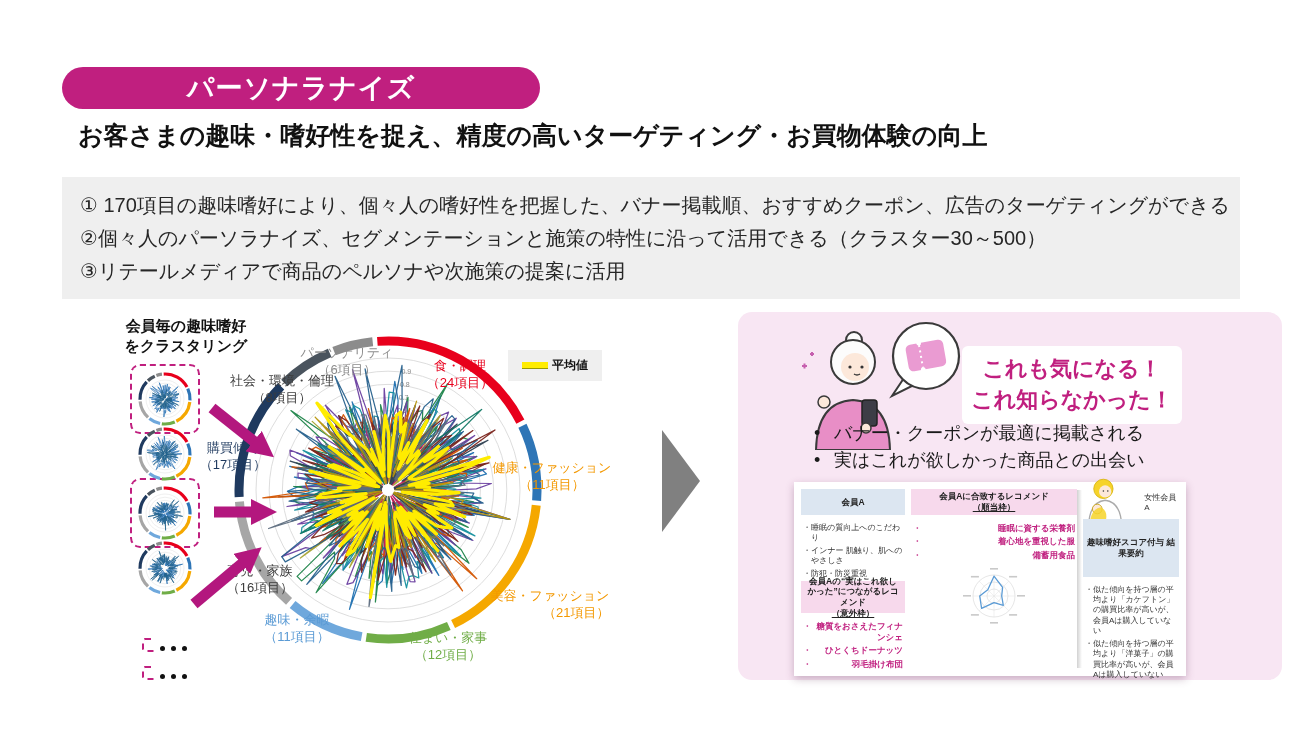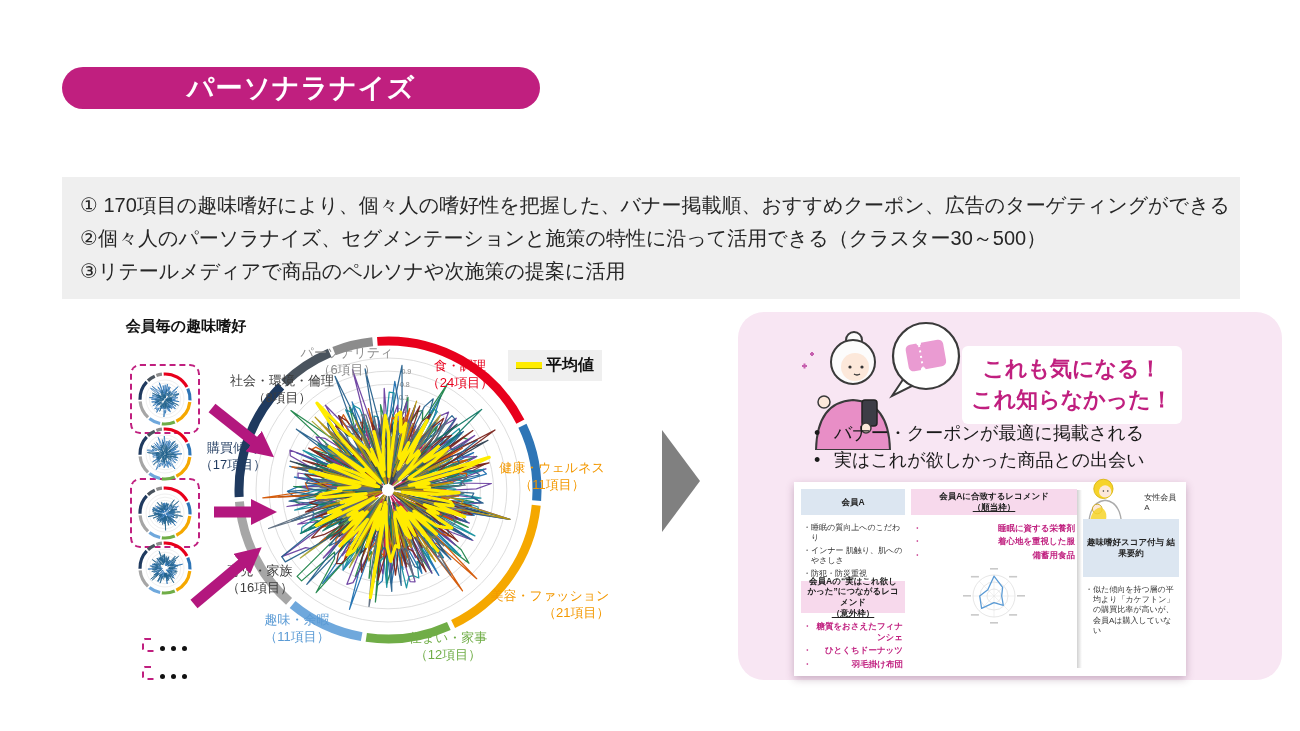--- a/index.html
+++ b/index.html
@@ -35,27 +35,27 @@
   .dot3{display:flex;gap:6px;align-items:flex-end;padding-bottom:1px;}
   .dot3 i{width:5px;height:5px;border-radius:50%;background:#111;display:block;}
 
   
   .radar-wrap{position:absolute;left:228px;top:322px;width:332px;height:346px;}
   .radar-labels{position:absolute;left:228px;top:322px;width:420px;height:346px;pointer-events:none;}
   .radar-label{position:absolute;transform:translateX(-50%);font-size:13px;line-height:1.3;text-align:center;white-space:nowrap;}
   .legend{position:absolute;left:508px;top:350px;width:94px;height:31px;background:#efefef;
     display:flex;align-items:center;justify-content:center;gap:4px;}
   .legend .swatch{width:26px;height:7px;background:#ffec00;border-bottom:1px solid #9a9a00;}
-  .legend span{font-size:16px;font-weight:700;color:#111;}
+  .legend span{font-size:12px;font-weight:700;color:#111;}
 
   
   .overlay{position:absolute;left:0;top:0;width:1300px;height:731px;pointer-events:none;}
 
   
-  .right-panel{position:absolute;left:738px;top:312px;width:544px;height:368px;border-radius:26px;background:var(--panel-pink);}
+  .right-panel{position:absolute;left:738px;top:312px;width:544px;height:368px;border-radius:14px;background:var(--panel-pink);}
   .rp-woman{position:absolute;left:58px;top:14px;}
   .rp-bubble{position:absolute;left:146px;top:6px;}
   .headline{position:absolute;left:224px;top:34px;width:220px;background:#fff;border-radius:6px;
     padding:8px 4px;text-align:center;}
   .headline div{color:var(--magenta);font-size:22px;font-weight:700;line-height:1.4;white-space:nowrap;}
   .rp-bullets{position:absolute;left:70px;top:108px;width:390px;list-style:none;}
   .rp-bullets li{position:relative;padding-left:26px;font-size:18px;color:#1a1a1a;line-height:1.5;white-space:nowrap;}
   .rp-bullets li::before{content:"•";position:absolute;left:6px;}
 
   
@@ -79,29 +79,31 @@
   .radar-cell{display:flex;align-items:center;justify-content:center;}
 </style>
 </head>
 <body>
 
 <div class="canvas">
 
   <div class="badge">
     <span>パーソナラナイズ</span>
   </div>
+  <h1 class="title">お客さまの趣味・嗜好性を捉え、精度の高いターゲティング・お買物体験の向上</h1>
 
   <div class="summary" id="summary">
       <div class="summary-line">① 170項目の趣味嗜好により、個々人の嗜好性を把握した、バナー掲載順、おすすめクーポン、広告のターゲティングができる</div>
       <div class="summary-line">②個々人のパーソラナイズ、セグメンテーションと施策の特性に沿って活用できる（クラスター30～500）</div>
       <div class="summary-line">③リテールメディアで商品のペルソナや次施策の提案に活用</div>
     </div>
 
   <div class="cluster-heading">
     <div>会員毎の趣味嗜好</div>
+    <div>をクラスタリング</div>
   </div>
   <div class="dashed-box" style="left:130px;top:364px;"></div>
   <div class="dashed-box" style="left:130px;top:478px;"></div>
   <svg class="mini-radar" id="mini-0" style="left:138px;top:372px;">
       <circle cx="27" cy="27" r="3.1666666666666665" fill="none" stroke="#dedede" stroke-width="0.5"></circle>
       <circle cx="27" cy="27" r="6.333333333333333" fill="none" stroke="#dedede" stroke-width="0.5"></circle>
       <circle cx="27" cy="27" r="9.5" fill="none" stroke="#dedede" stroke-width="0.5"></circle>
       <circle cx="27" cy="27" r="12.666666666666666" fill="none" stroke="#dedede" stroke-width="0.5"></circle>
       <circle cx="27" cy="27" r="15.833333333333334" fill="none" stroke="#dedede" stroke-width="0.5"></circle>
       <circle cx="27" cy="27" r="19" fill="none" stroke="#dedede" stroke-width="0.5"></circle>
@@ -230,21 +232,21 @@
       <path d="M11.161927072046126,174.94464161012502 A149,149 0 0 1 52.99918163328485,64.30899330774518" fill="none" stroke="#1f3a5f" stroke-width="9"></path>
       <path d="M56.30899330774494,60.999181633285076 A149,149 0 0 1 101.67848628442951,30.88836286469146" fill="none" stroke="#4a545e" stroke-width="9"></path>
       <path d="M106.01404503169233,29.124096164381854 A149,149 0 0 1 144.68391201870008,19.789280249541065" fill="none" stroke="#8c8c8c" stroke-width="9"></path>
     </svg>
   <div class="radar-labels" id="radar-labels">
       <div class="radar-label" style="left: 232px; top: 36px; color: rgb(232, 0, 28);">
         <div>食・調理</div>
         <div>（24項目）</div>
       </div>
       <div class="radar-label" style="left: 324px; top: 138px; color: rgb(243, 152, 0);">
-        <div>健康・ウェルネス</div>
+        <div>健康・ファッション</div>
         <div>（11項目）</div>
       </div>
       <div class="radar-label" style="left: 322px; top: 266px; color: rgb(243, 152, 0); text-align: right;">
         <div>美容・ファッション</div>
         <div>（21項目）</div>
       </div>
       <div class="radar-label" style="left: 180px; top: 308px; color: rgb(112, 173, 71); margin-left: 40px;">
         <div>住まい・家事</div>
         <div>（12項目）</div>
       </div>
@@ -384,20 +386,21 @@
               <line x1="32" y1="30" x2="11" y2="30.000000000000004" stroke="#e3e3e3" stroke-width="0.5"></line>
               <rect x="1" y="29.000000000000004" width="8" height="1.6" fill="#c9c9c9"></rect>
               <line x1="32" y1="30" x2="17.1507575950825" y2="15.150757595082506" stroke="#e3e3e3" stroke-width="0.5"></line>
               <rect x="8.908116907963212" y="9.908116907963223" width="8" height="1.6" fill="#c9c9c9"></rect>
               <path d="M32.0,10.2L40.6,21.4L39.7,30.0L41.3,39.3L32.0,36.6L19.6,42.4L17.7,30.0L25.8,23.8Z" fill="none" stroke="#5b9bd5" stroke-width="1.3" stroke-linejoin="round"></path>
             </svg>
         </div>
         <div class="tbl-cell">
             <ul class="mini" id="tbl-diffs">
               <li>似た傾向を持つ層の平均より「カケフトン」の購買比率が高いが、会員Aは購入していない</li>
+              <li>似た傾向を持つ層の平均より「洋菓子」の購買比率が高いが、会員Aは購入していない</li>
             </ul>
           </div>
         <div class="tbl-cell">
             <ul class="mini accent" id="tbl-rec2">
               <li>糖質をおさえたフィナンシェ</li>
               <li>ひとくちドーナッツ</li>
               <li>羽毛掛け布団</li>
             </ul>
           </div>
       </div>

